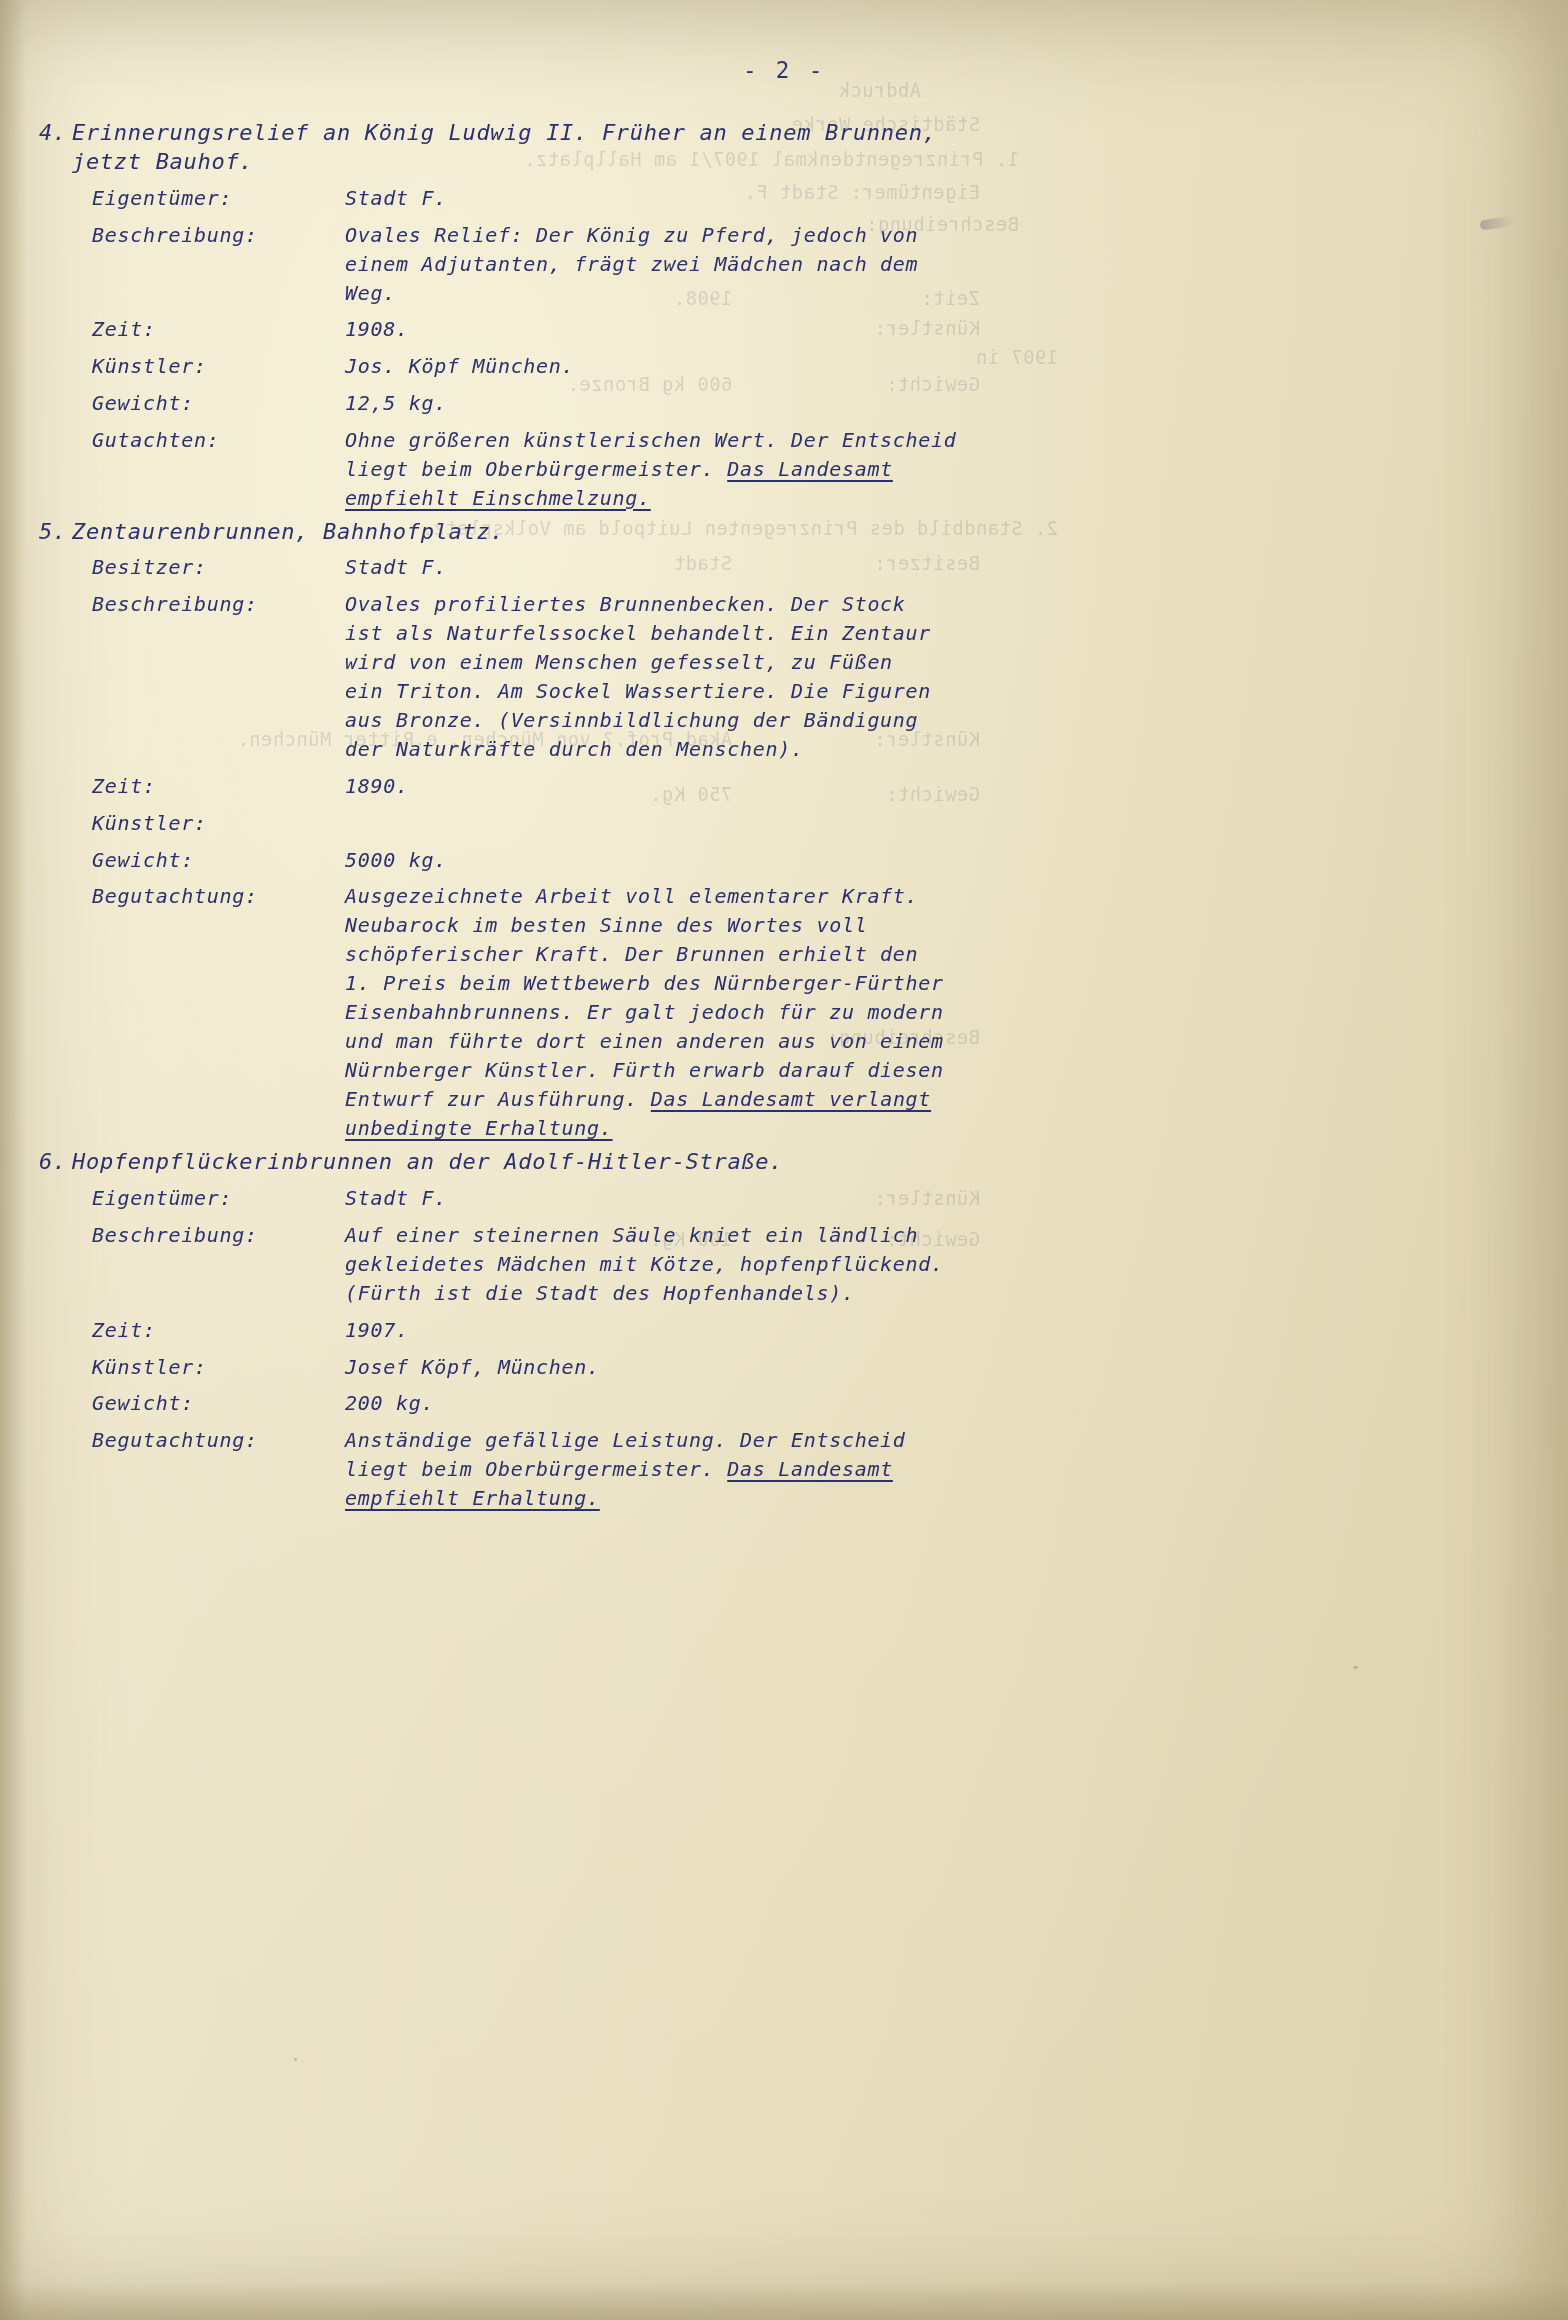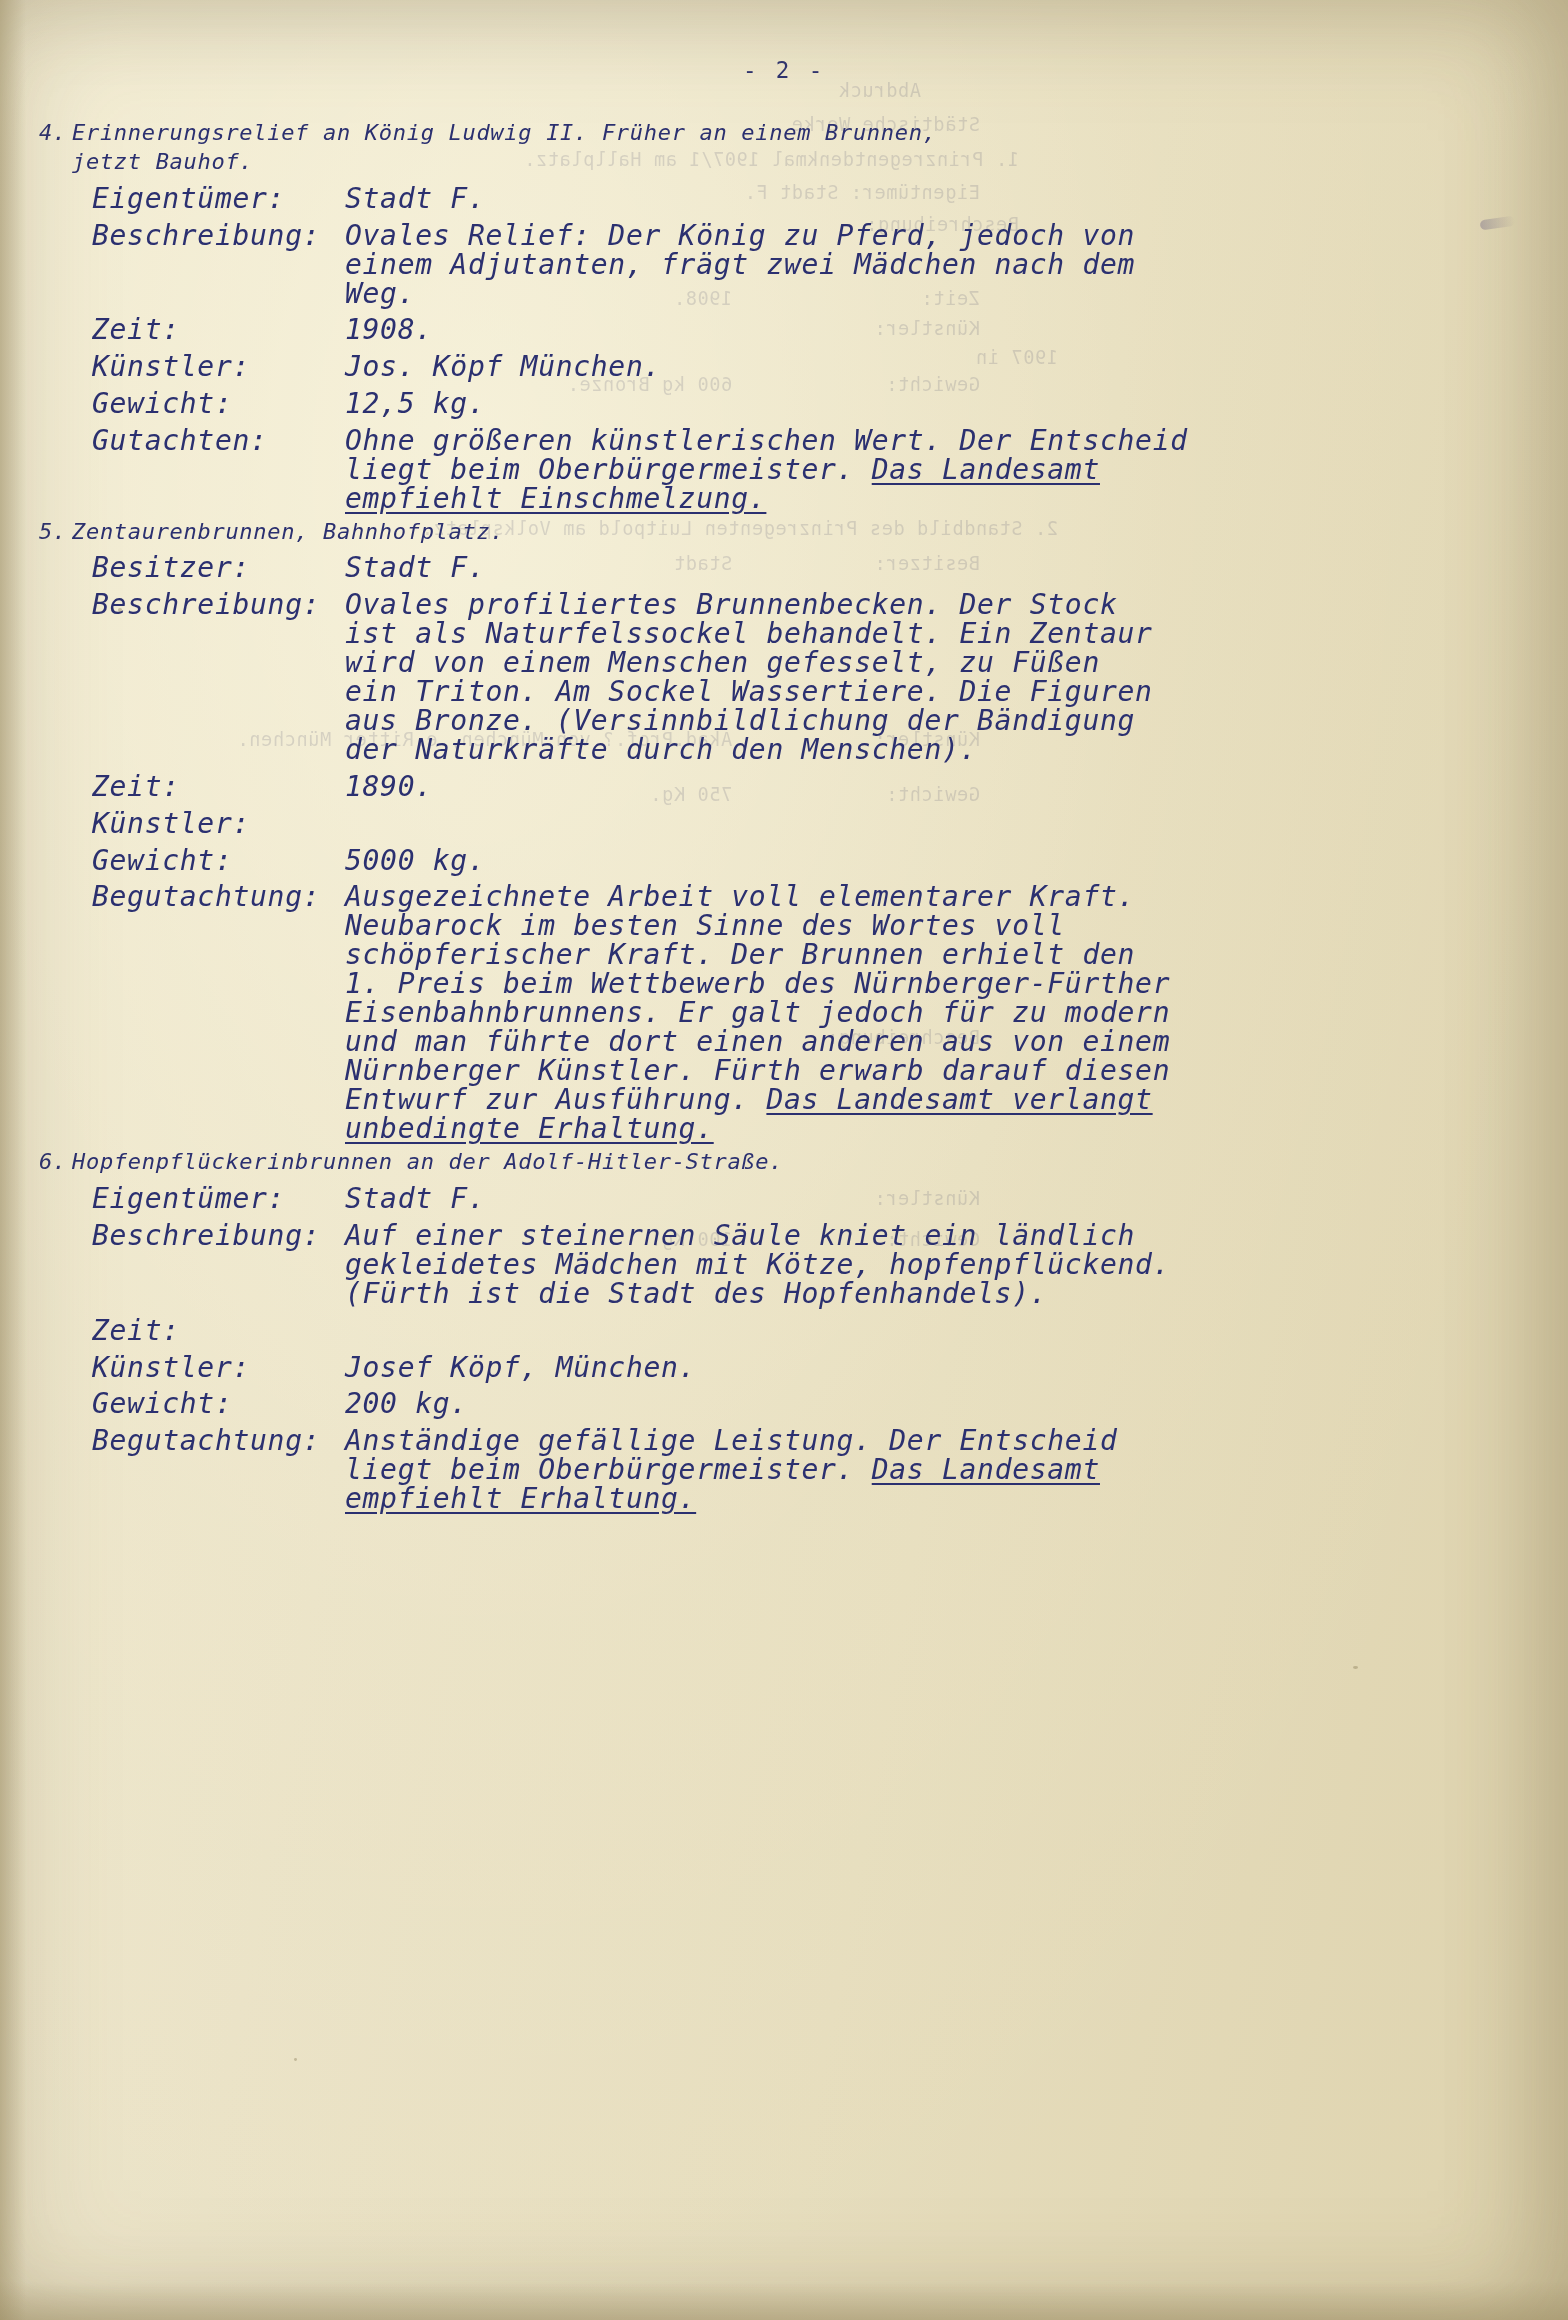--- a/index.html
+++ b/index.html
@@ -104,21 +104,21 @@
     padding-left: 5.9px;
     box-sizing: border-box;
   }
   .entry-title {
     flex: 1 1 auto;
     white-space: pre-wrap;
   }
 
   .row {
     display: flex;
-    font-size: 28px;
+    font-size: 20px;
     line-height: 29px;
     letter-spacing: 0.7px;
     font-style: italic;
     color: #2b3070;
     margin-top: 7.8px;
   }
   .row .label {
     flex: 0 0 312px;
     width: 312px;
     padding-left: 59px;
@@ -267,20 +267,21 @@
           <div class="value"><span>Stadt F.</span></div>
         </div>
         <div class="row">
           <div class="label">Beschreibung:</div>
           <div class="value"><span>Auf einer steinernen Säule kniet ein ländlich
 gekleidetes Mädchen mit Kötze, hopfenpflückend.
 (Fürth ist die Stadt des Hopfenhandels).</span></div>
         </div>
         <div class="row">
           <div class="label">Zeit:</div>
+          <div class="value"><span>1907.</span></div>
         </div>
         <div class="row">
           <div class="label">Künstler:</div>
           <div class="value"><span>Josef Köpf, München.</span></div>
         </div>
         <div class="row">
           <div class="label">Gewicht:</div>
           <div class="value"><span>200 kg.</span></div>
         </div>
         <div class="row">

